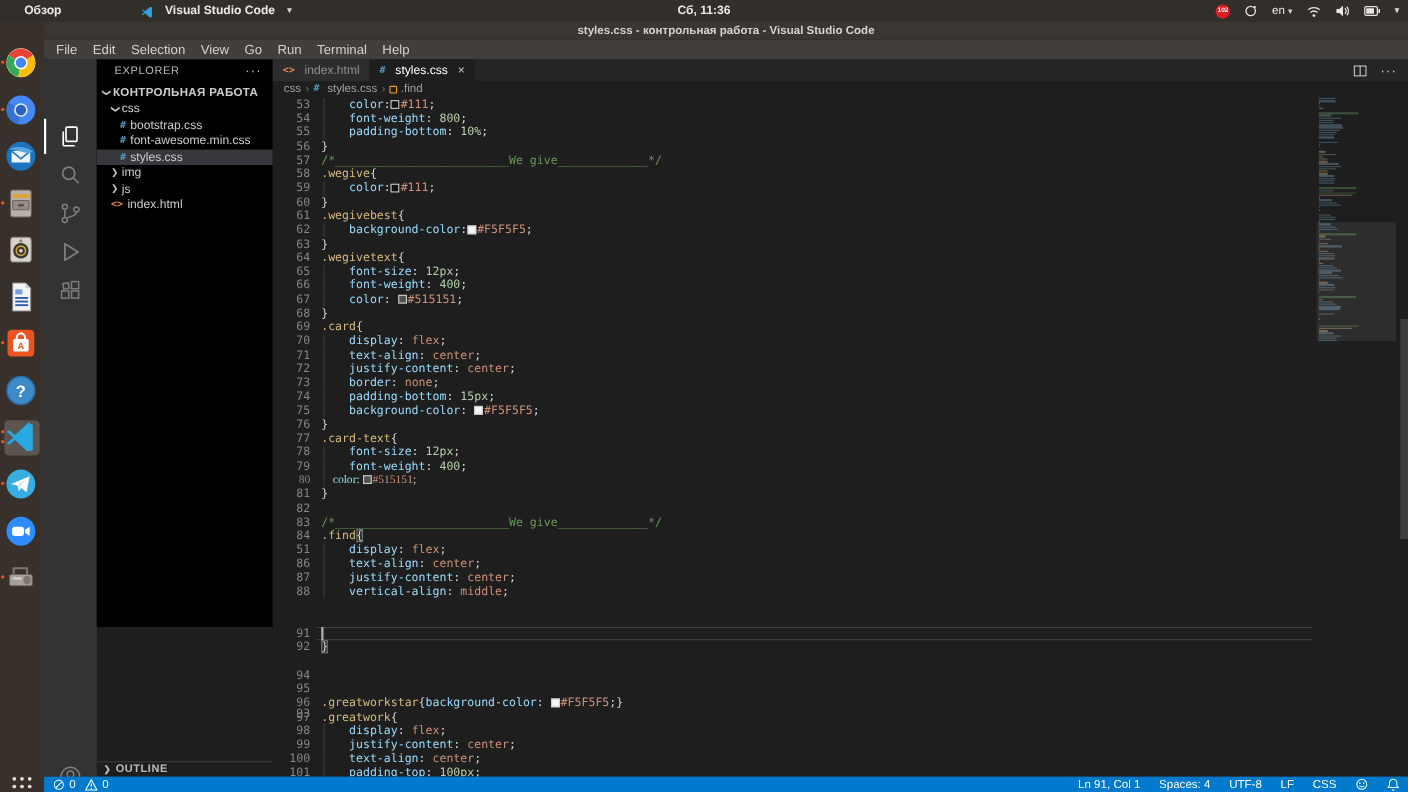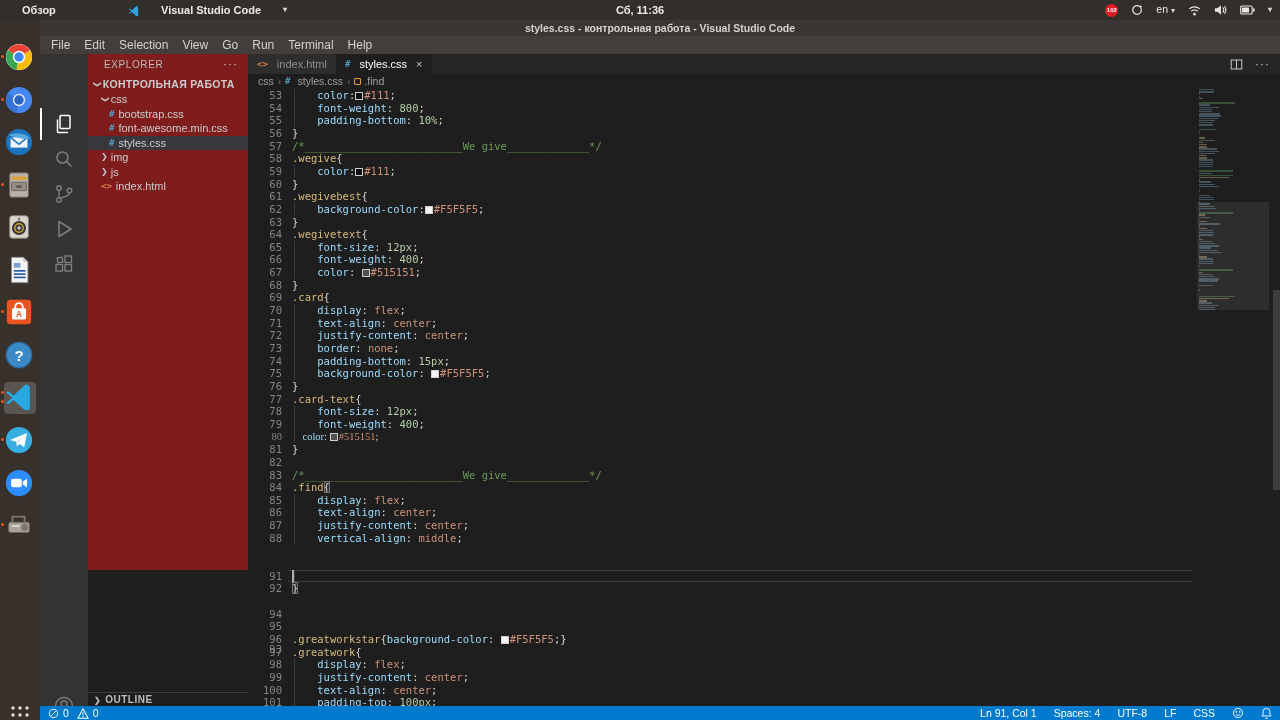--- a/index.html
+++ b/index.html
@@ -5,21 +5,21 @@
   * { margin:0; padding:0; box-sizing:border-box; }
   html,body { width:1280px; height:720px; overflow:hidden; background:#1e1e1e;
     font-family:"Liberation Sans", sans-serif; }
   .abs { position:absolute; }
 
   
   #topbar { left:0; top:0; width:1280px; height:20px; background:#322e2a; color:#eceae8;
     font-size:11px; font-weight:700; }
   #topbar .tb-item { position:absolute; top:0; height:20px; line-height:20px; }
   #activities { left:22px; }
-  #appmenu { left:128px; display:flex; align-items:center; gap:22px; }
+  #appmenu { left:128px; display:flex; align-items:center; gap:11px; }
   #clock { left:640px; transform:translateX(-50%); }
   #tb-right { right:8px; display:flex; align-items:center; gap:13px; height:20px; }
   .rec-badge { width:13px; height:13px; border-radius:50%; background:#e01b24; color:#fff;
     font-size:6px; font-weight:700; display:flex; align-items:center; justify-content:center; }
   .caret { font-size:8px; color:#d8d5d2; }
 
   
   #dock { left:0; top:20px; width:40px; height:700px; background:#38302b; }
   .dock-item { position:absolute; left:4px; width:32px; height:32px; }
   .dock-item.active-app { background:rgba(255,255,255,.18); border-radius:4px; }
@@ -32,21 +32,21 @@
     font-size:12px; display:flex; align-items:center; padding-left:4px; }
   .menu-item { padding:0 7px; height:18px; line-height:18px; }
 
   
   #activitybar { left:40px; top:54px; width:48px; height:652px; background:#333333; }
   .act-icon { position:absolute; left:12px; width:24px; height:24px; color:#7d7d7d; }
   .act-icon.active { color:#ffffff; }
   .act-icon.active::before { content:""; position:absolute; left:-12px; top:-4px; width:2px; height:32px; background:#ffffff; }
 
   
-  #sidebar { left:88px; top:54px; width:160px; height:516px; background:#7f1d1d; color:#cccccc; }
+  #sidebar { left:88px; top:54px; width:160px; height:516px; background:#000000; color:#cccccc; }
   #exp-header { position:absolute; left:0; top:0; width:160px; height:22px; font-size:10px; letter-spacing:.6px;
     color:#bbbbbb; line-height:22px; padding-left:16px; }
   #exp-actions { position:absolute; right:10px; top:0; height:22px; line-height:20px; color:#cccccc; font-size:12px; letter-spacing:1px; }
   .exp-row { position:absolute; left:0; width:160px; height:14.5px; font-size:11px; line-height:14.5px;
     white-space:nowrap; display:flex; align-items:center; }
   .exp-row.selected { background:#37373d; }
   .exp-row .chev { font-size:8px; color:#c5c5c5; margin-right:3px; }
   .ficon { font-family:"DejaVu Sans Mono", monospace; font-size:9px; font-weight:700; margin-right:4px; }
   .ficon.css-i { color:#519aba; }
   .ficon.html-i { color:#e8824a; }
@@ -409,21 +409,21 @@
     <div class="code-line" style="top: 279.3px;"><span class="ln-num">75</span><span class="guide"></span><span class="ln-code"><span class="tk-pu">    </span><span class="tk-pn">background-color</span><span class="tk-pu">: </span><span class="swatch" style="background: rgb(245, 245, 245);"></span><span class="tk-hx">#F5F5F5</span><span class="tk-pu">;</span></span></div>
     <div class="code-line" style="top: 291.95px;"><span class="ln-num">76</span><span class="ln-code"><span class="tk-pu">}</span></span></div>
     <div class="code-line" style="top: 304.6px;"><span class="ln-num">77</span><span class="ln-code"><span class="tk-sel">.card-text</span><span class="tk-pu">{</span></span></div>
     <div class="code-line" style="top: 317.25px;"><span class="ln-num">78</span><span class="guide"></span><span class="ln-code"><span class="tk-pu">    </span><span class="tk-pn">font-size</span><span class="tk-pu">: </span><span class="tk-nu">12px</span><span class="tk-pu">;</span></span></div>
     <div class="code-line" style="top: 329.9px;"><span class="ln-num">79</span><span class="guide"></span><span class="ln-code"><span class="tk-pu">    </span><span class="tk-pn">font-weight</span><span class="tk-pu">: </span><span class="tk-nu">400</span><span class="tk-pu">;</span></span></div>
     <div class="code-line" style="top: 342.55px; font-family: Liberation Serif, serif;"><span class="ln-num">80</span><span class="guide"></span><span class="ln-code"><span class="tk-pu">    </span><span class="tk-pn">color</span><span class="tk-pu">: </span><span class="swatch" style="background: rgb(81, 81, 81);"></span><span class="tk-hx">#515151</span><span class="tk-pu">;</span></span></div>
     <div class="code-line" style="top: 355.2px;"><span class="ln-num">81</span><span class="ln-code"><span class="tk-pu">}</span></span></div>
     <div class="code-line" style="top: 367.85px;"><span class="ln-num">82</span><span class="ln-code"></span></div>
     <div class="code-line" style="top: 380.5px;"><span class="ln-num">83</span><span class="ln-code"><span class="tk-com">/*_________________________We give_____________*/</span></span></div>
     <div class="code-line" style="top: 393.15px;"><span class="ln-num">84</span><span class="ln-code"><span class="tk-sel">.find</span><span class="tk-pu tk-brm">{</span></span></div>
-    <div class="code-line" style="top: 405.8px;"><span class="ln-num">85</span><span class="guide"></span><span class="ln-code"><span class="tk-pu">    </span><span class="tk-pn">display</span><span class="tk-pu">: </span><span class="tk-kw">flex</span><span class="tk-pu">;</span></span></div>
+    <div class="code-line" style="top: 405.8px;"><span class="ln-num">51</span><span class="guide"></span><span class="ln-code"><span class="tk-pu">    </span><span class="tk-pn">display</span><span class="tk-pu">: </span><span class="tk-kw">flex</span><span class="tk-pu">;</span></span></div>
     <div class="code-line" style="top: 418.45px;"><span class="ln-num">86</span><span class="guide"></span><span class="ln-code"><span class="tk-pu">    </span><span class="tk-pn">text-align</span><span class="tk-pu">: </span><span class="tk-kw">center</span><span class="tk-pu">;</span></span></div>
     <div class="code-line" style="top: 431.1px;"><span class="ln-num">87</span><span class="guide"></span><span class="ln-code"><span class="tk-pu">    </span><span class="tk-pn">justify-content</span><span class="tk-pu">: </span><span class="tk-kw">center</span><span class="tk-pu">;</span></span></div>
     <div class="code-line" style="top: 443.75px;"><span class="ln-num">88</span><span class="guide"></span><span class="ln-code"><span class="tk-pu">    </span><span class="tk-pn">vertical-align</span><span class="tk-pu">: </span><span class="tk-kw">middle</span><span class="tk-pu">;</span></span></div>
     <div class="code-line" style="top: 481.7px;"><span class="ln-num">91</span><span class="guide"></span><span class="ln-code"></span><div class="cur-line" style="top: 0px;"></div><div class="cursor" style="top: 0.5px;"></div></div>
     <div class="code-line" style="top: 494.35px;"><span class="ln-num">92</span><span class="ln-code"><span class="tk-pu tk-brm">}</span></span></div>
     <div class="code-line" style="top: 507px; margin-top: 48px;"><span class="ln-num">93</span><span class="ln-code"></span></div>
     <div class="code-line" style="top: 519.65px;"><span class="ln-num">94</span><span class="ln-code"></span></div>
     <div class="code-line" style="top: 532.3px;"><span class="ln-num">95</span></div>
     <div class="code-line" style="top: 544.95px;"><span class="ln-num">96</span><span class="ln-code"><span class="tk-sel">.greatworkstar</span><span class="tk-pu">{</span><span class="tk-pn">background-color</span><span class="tk-pu">: </span><span class="swatch" style="background: rgb(245, 245, 245);"></span><span class="tk-hx">#F5F5F5</span><span class="tk-pu">;</span><span class="tk-pu">}</span></span></div>
     <div class="code-line" style="top: 557.6px;"><span class="ln-num">97</span><span class="ln-code"><span class="tk-sel">.greatwork</span><span class="tk-pu">{</span></span></div>

